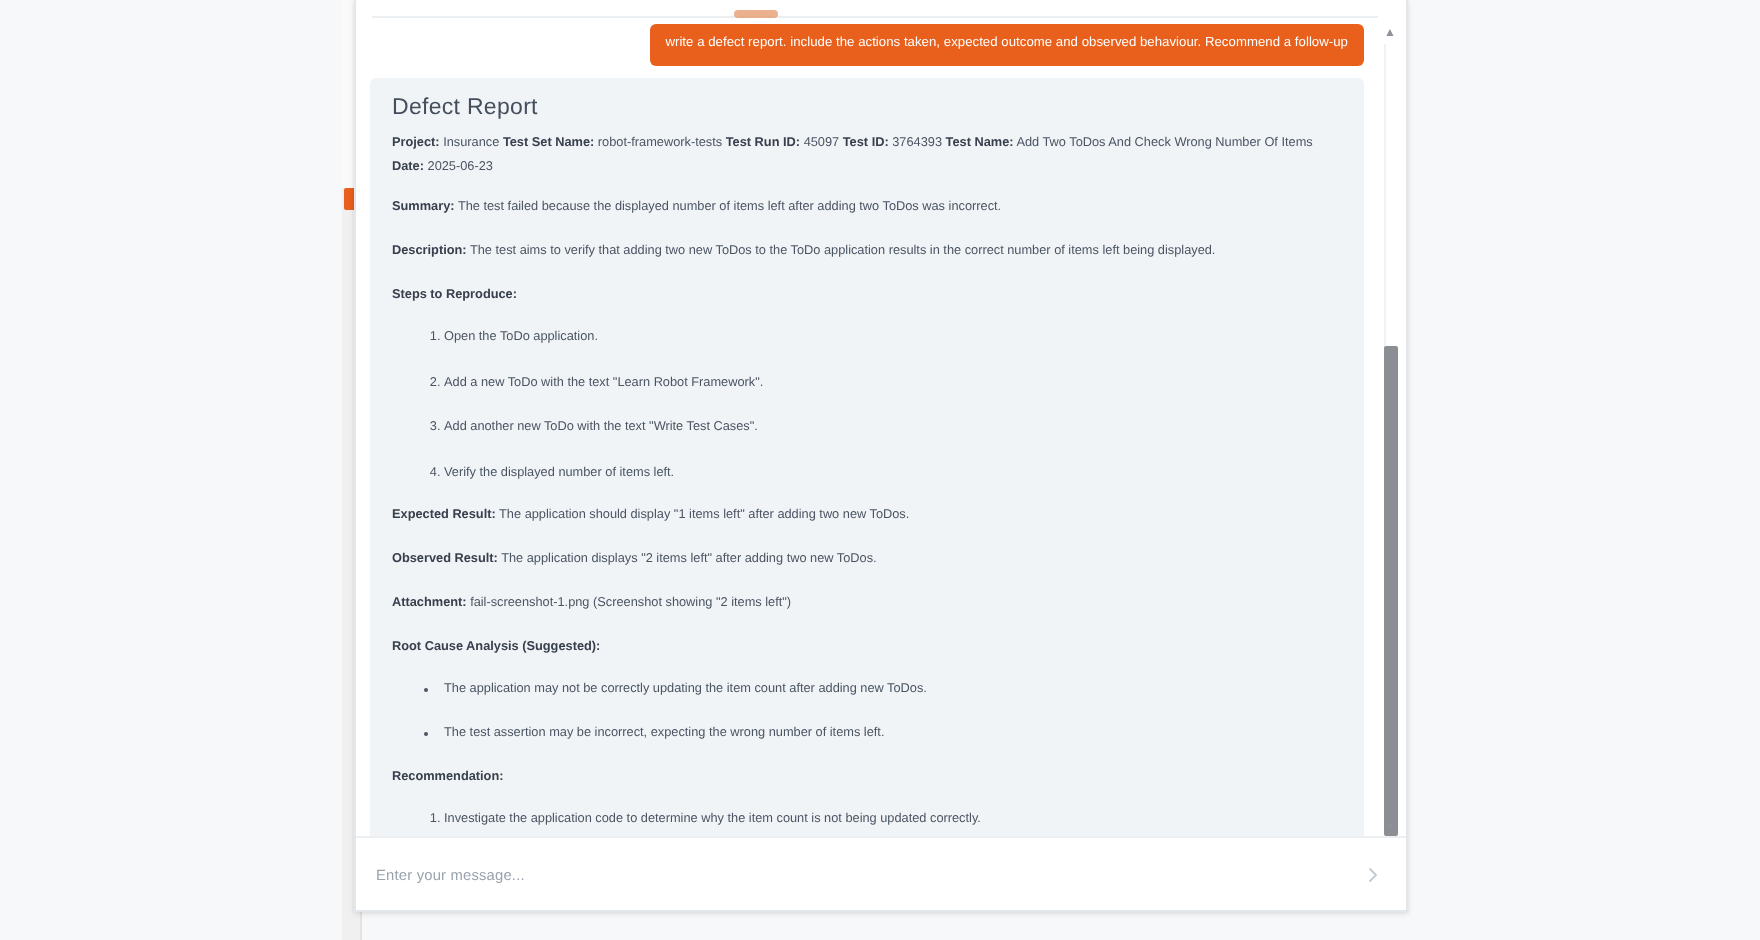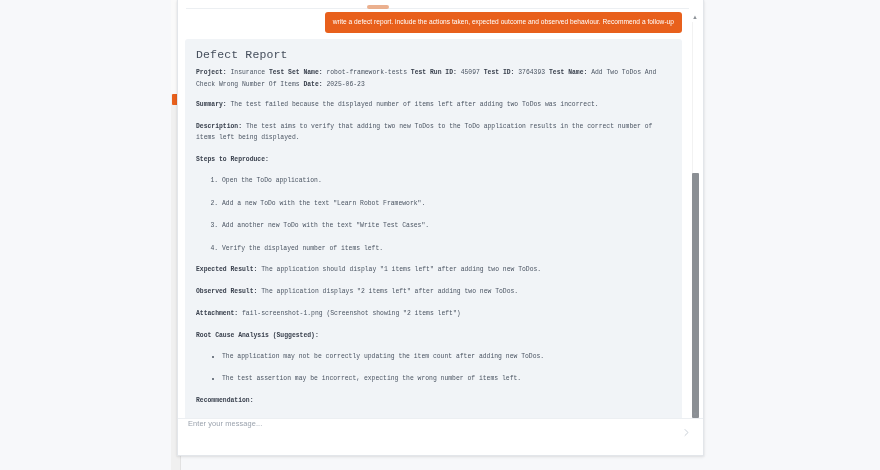--- a/index.html
+++ b/index.html
@@ -69,21 +69,20 @@
     overflow:hidden;
   }
 
   
   .assistant-row{padding:6px 23px 0 7px;}
   .report-card{
     background:#f1f4f7;
     border-radius:3px;
     padding:9px 11px 10px 11px;
     color:#3b4452;
-    font-family:Liberation Mono, monospace;
   }
   .report-title{
     font-size:11.5px;
     font-weight:400;
     color:#454e5c;
     letter-spacing:.15px;
     margin:0 0 6px 0;
   }
   .meta-line{
     font-size:6.4px;
@@ -141,21 +140,21 @@
   .inner-scrollbar .sb-thumb{
     position:absolute;left:3px;top:165px;width:7px;height:245px;
     background:#8b8f94;border-radius:1px;
   }
 
   
   .composer{
     position:absolute;left:0;bottom:0;width:527px;height:36px;
     border-top:1px solid #eceff2;
     background:#ffffff;
-    display:flex;align-items:flex-start;
+    display:flex;align-items:center;
   }
   .composer-input{
     flex:1;
     border:none;outline:none;background:transparent;
     font-family:"Liberation Sans","DejaVu Sans",sans-serif;
     font-size:7.4px;
     color:#9aa2ad;
     padding:0 10px 0 10px;
     letter-spacing:.1px;
   }

